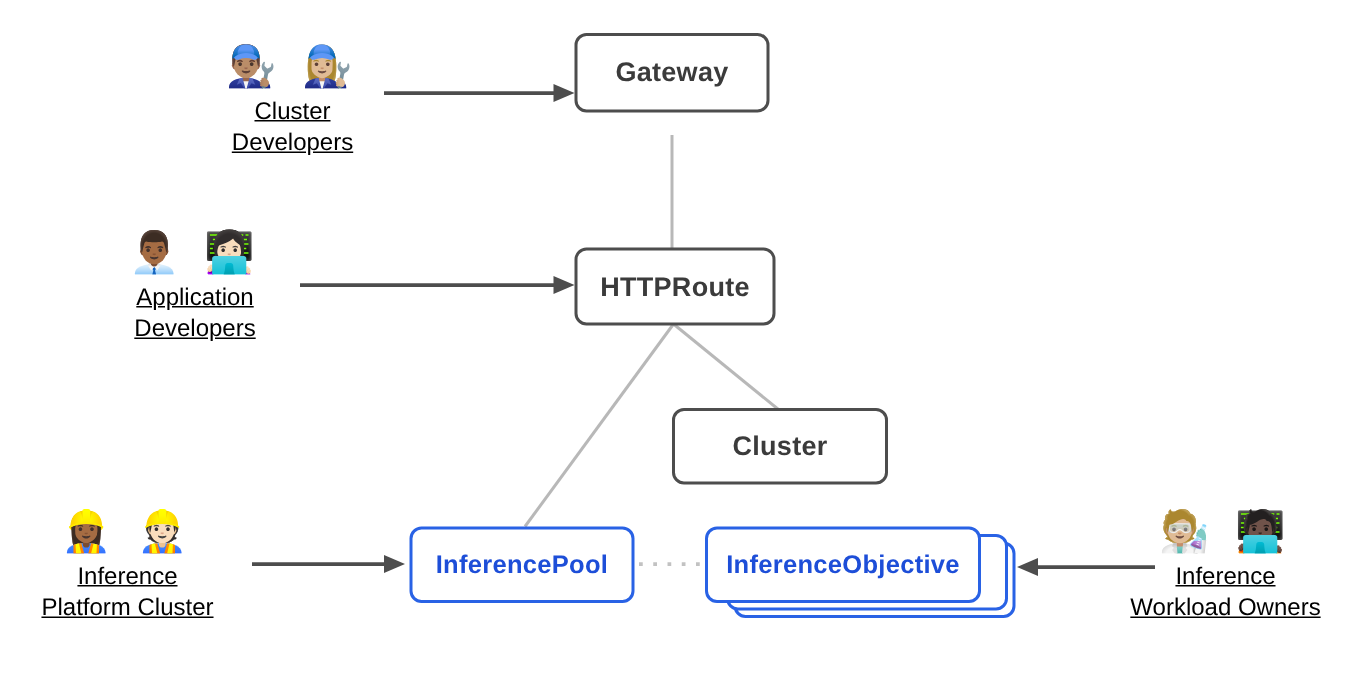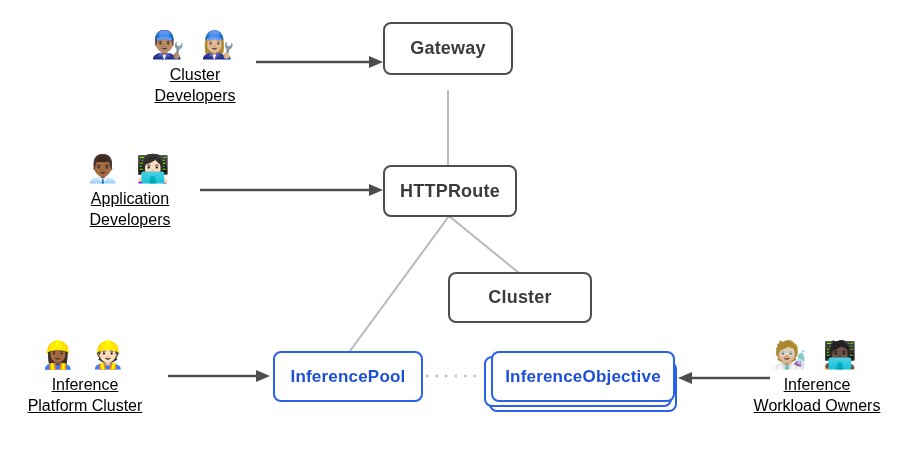--- a/index.html
+++ b/index.html
@@ -116,21 +116,21 @@
   <div class="node" style="left:448px; top:272px; width:144px; height:51px;">
     <span>Cluster</span>
   </div>
 
   <div class="node blue" style="left:273px; top:351px; width:150px; height:51px;">
     <span>InferencePool</span>
   </div>
 
   <div class="stack-layer" style="left:489px; top:361px; width:188px; height:51px;"></div>
   <div class="stack-layer" style="left:484px; top:356px; width:188px; height:51px;"></div>
-  <div class="node blue" style="left:491px; top:351px; width:184px; height:51px;">
+  <div class="node blue" style="left:470px; top:351px; width:184px; height:51px;">
     <span>InferenceObjective</span>
   </div>
 
   <div class="persona" style="left:110px; top:28px;">
     <div class="emoji">👨🏽‍🔧 👩🏼‍🔧</div>
     <div class="plabel">
       <div>Cluster</div>
       <div>Developers</div>
     </div>
   </div>

